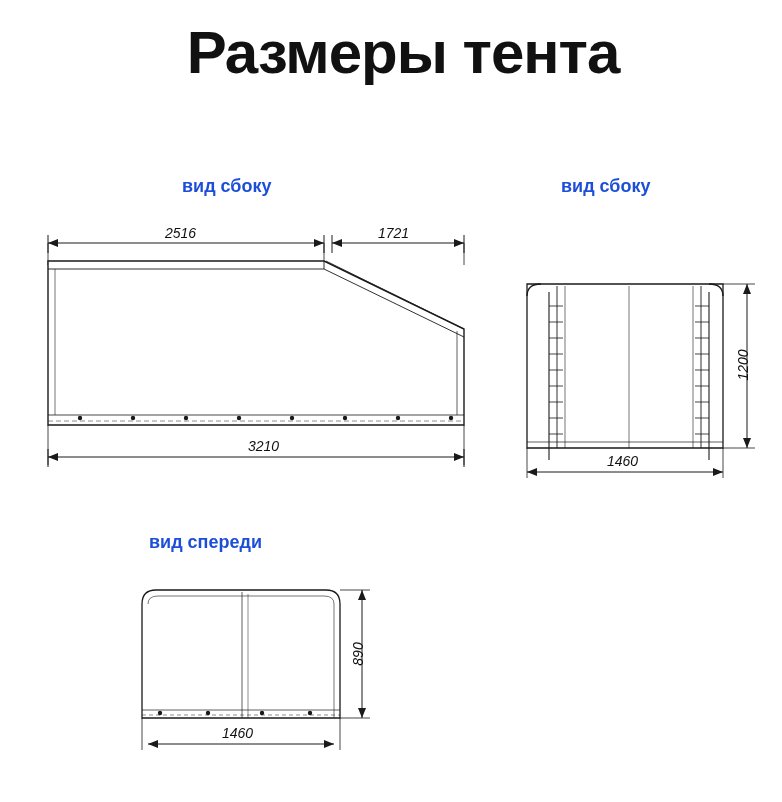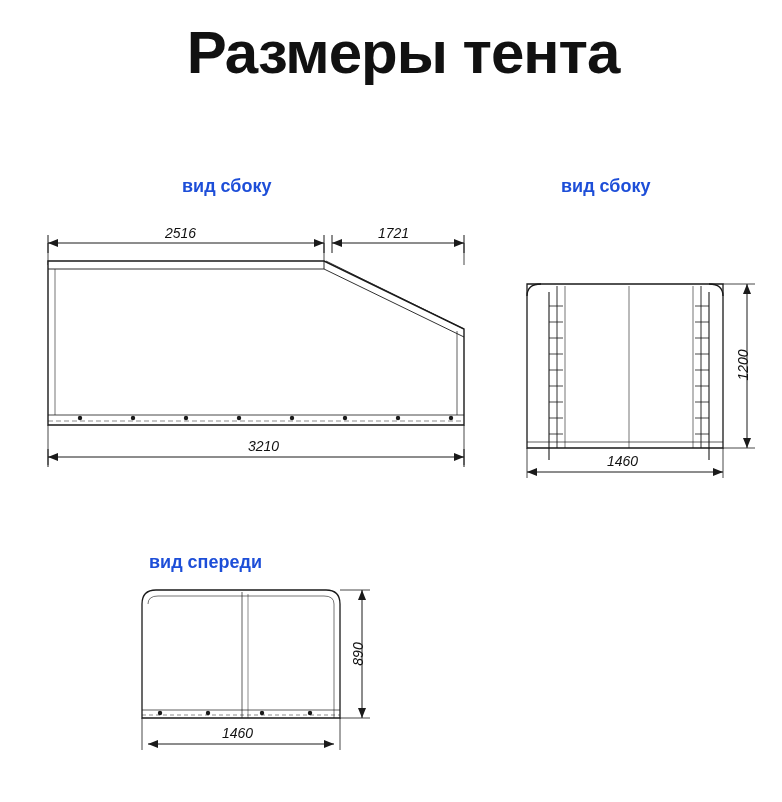--- a/index.html
+++ b/index.html
@@ -30,21 +30,21 @@
   }
   .view-label {
     position: absolute;
     font-size: 18px;
     font-weight: bold;
     color: #1d4ed8;
     white-space: nowrap;
   }
   .label-side  { top: 176px; left: 182px; }
   .label-rear  { top: 176px; left: 561px; }
-  .label-front { top: 532px; left: 149px; margin-top: 20px; }
+  .label-front { top: 532px; left: 149px; }
 
   .view {
     position: absolute;
   }
   .dim-text {
     position: absolute;
     font-size: 14px;
     font-style: italic;
     color: #111111;
     white-space: nowrap;

